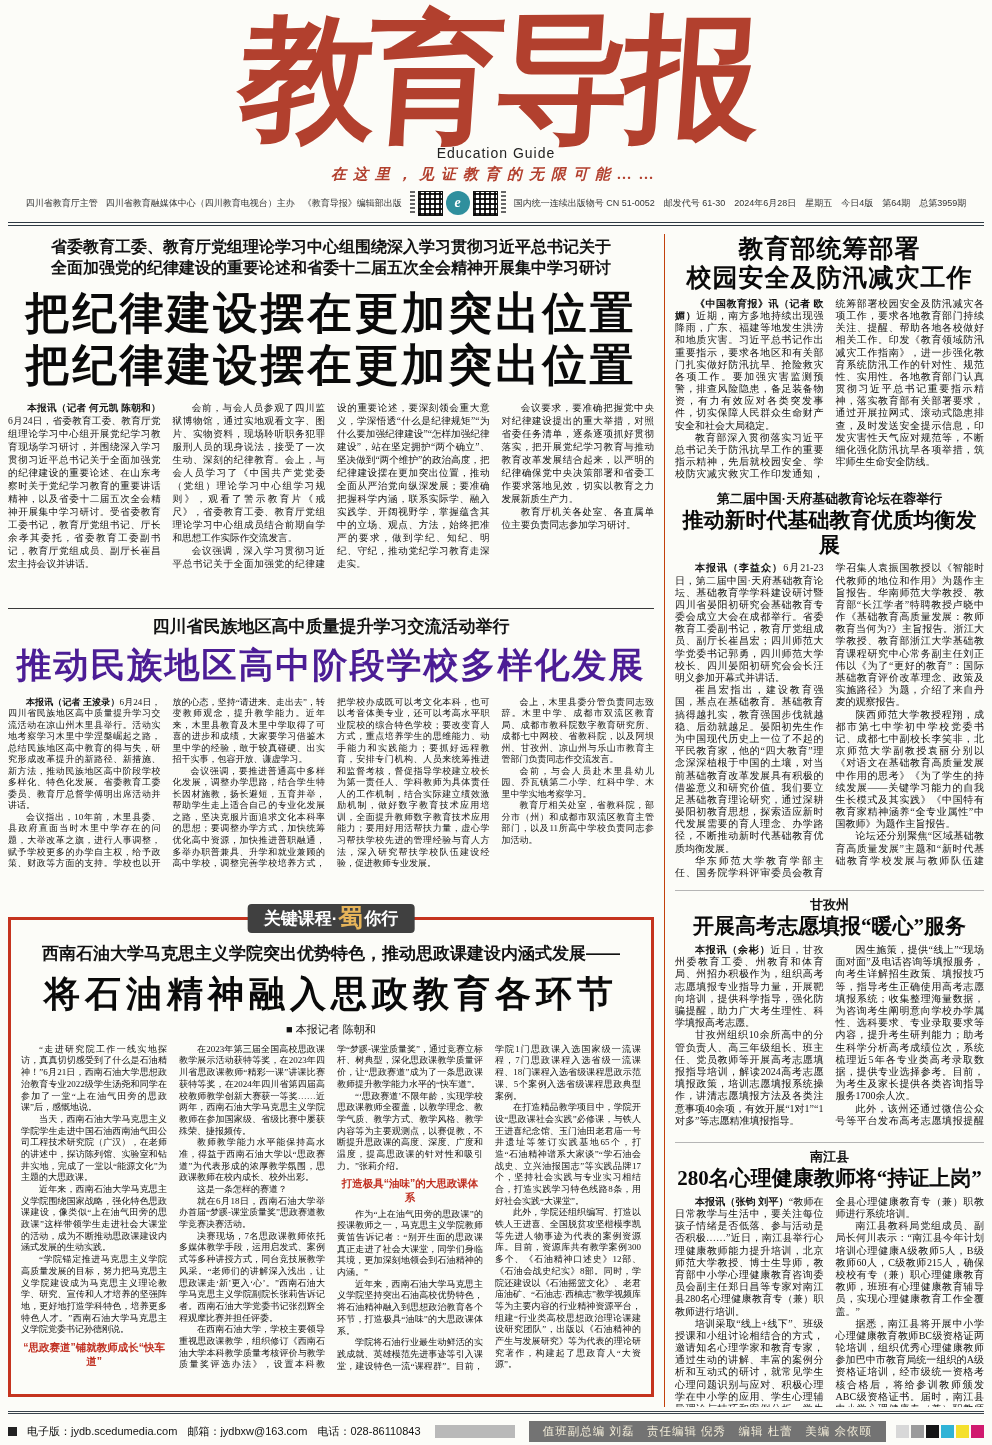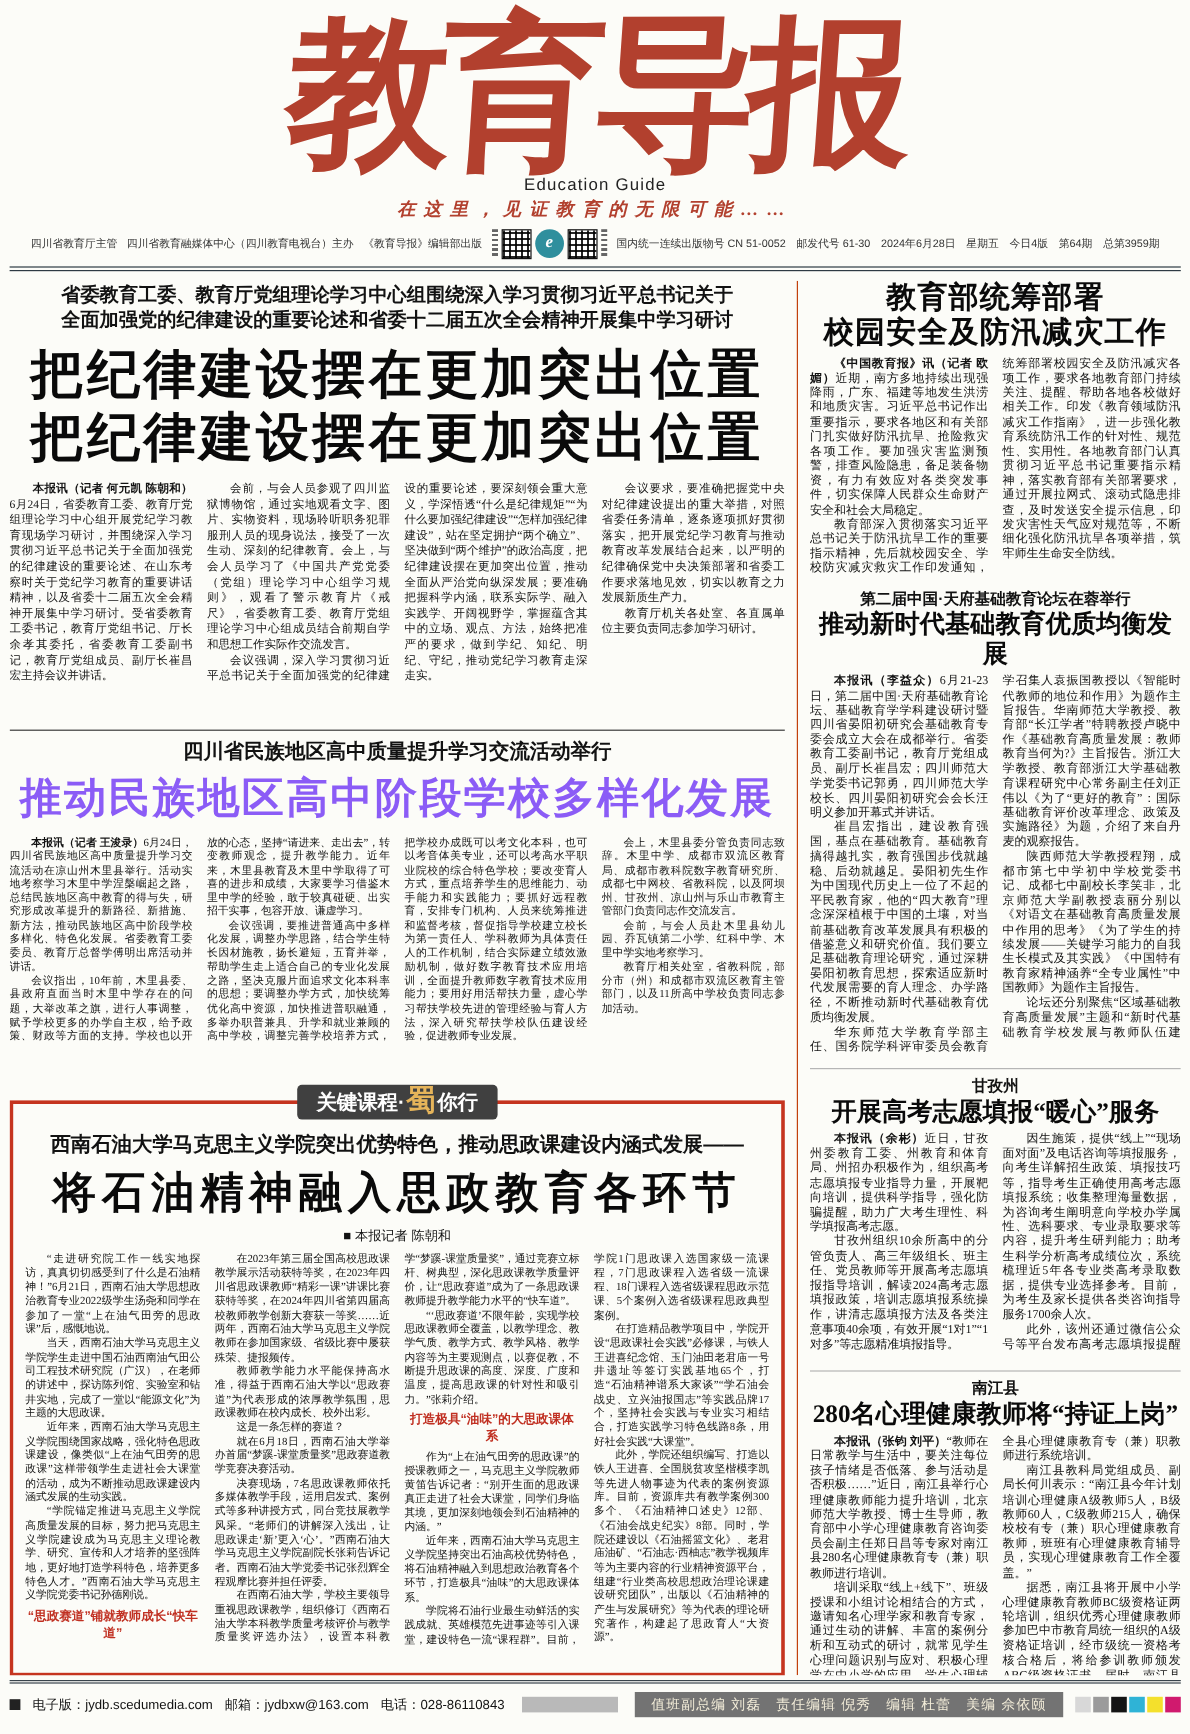--- a/index.html
+++ b/index.html
@@ -56,21 +56,21 @@
   .lead-headline {
     font-size:44px; font-weight:900; text-align:center; line-height:1.18;
     letter-spacing:3px; margin:8px 0 10px; color:#0a0a0a;
   }
   .lead-body { height:200px; font-size:9.6px; line-height:1.36; }
   .hrule { border-top:1.5px solid #3a3a3a; margin:7px 0 6px; }
   
   .minzu-kicker { font-size:17px; font-weight:bold; text-align:center; }
   .minzu-headline {
     font-family:"Liberation Serif", serif; font-weight:900; font-size:35px;
-    text-align:center; letter-spacing:2px; margin:4px 0 8px; color:#8b5cf6;
+    text-align:center; letter-spacing:2px; margin:4px 0 8px; color:#4c1d95;
   }
   .minzu-body { height:212px; font-size:9px; line-height:1.28; }
   
   .oil-box { border:3px solid #c5341f; margin-top:8px; padding:18px 10px 8px; position:relative; }
   .oil-badge {
     position:absolute; top:-16px; left:50%; transform:translateX(-50%);
     background:#404040; color:#fff; font-weight:bold; font-size:17px;
     padding:3px 16px; border-radius:4px; display:flex; align-items:center; white-space:nowrap;
   }
   .shu { color:#e6b45a; font-family:"Liberation Serif", serif; font-size:25px; font-weight:900; line-height:.9; margin:0 1px; }
@@ -95,21 +95,21 @@
   .flood-headline { font-size:25px; letter-spacing:1px; }
   .tianfu-headline { font-size:21px; }
   .small-headline { font-size:21px; }
   .r-body { font-size:10px; line-height:1.22; }
   .flood-body { height:190px; }
   .tianfu-body { height:322px; }
   .ganzi-body { height:192px; }
   .nanjiang-body { height:238px; }
   .r-rule { border-top:1px solid #b5b5b5; margin:6px 0 5px; }
   
-  .page-footer { flex:none; padding:4px 0 14px; }
+  .page-footer { flex:none; padding:4px 0 3px; }
   .foot-rule { border-top:1px solid #39434c; border-bottom:1px solid #39434c; height:3px; margin-bottom:6px; }
   .foot-row { display:flex; align-items:center; gap:10px; font-size:11px; height:22px; }
   .foot-sq { width:9px; height:9px; background:#222; flex:none; }
   .gray-bar { flex:1; height:13px; background:#b9b9b9; margin:0 4px; }
   .credits-bar { background:#737373; color:#f3edd9; padding:3px 14px; font-size:11.5px; letter-spacing:1px; white-space:nowrap; }
   .marks { display:flex; gap:2px; flex:none; }
   .mark { width:13px; height:13px; }
 </style>
 </head>
 <body>

